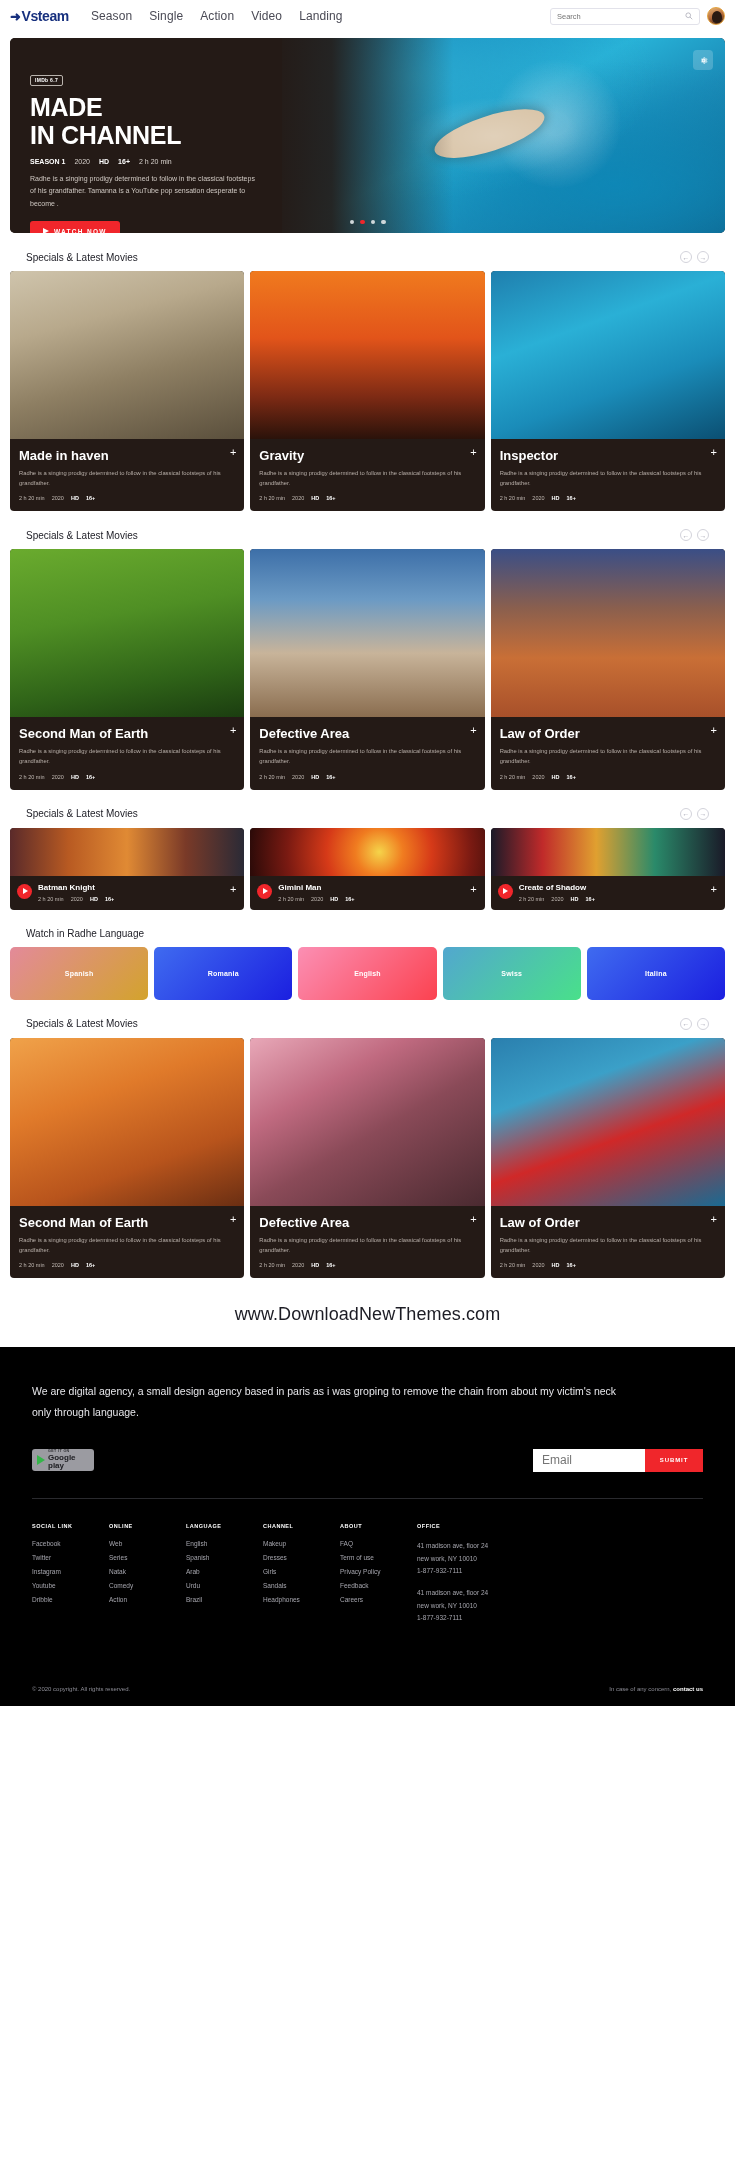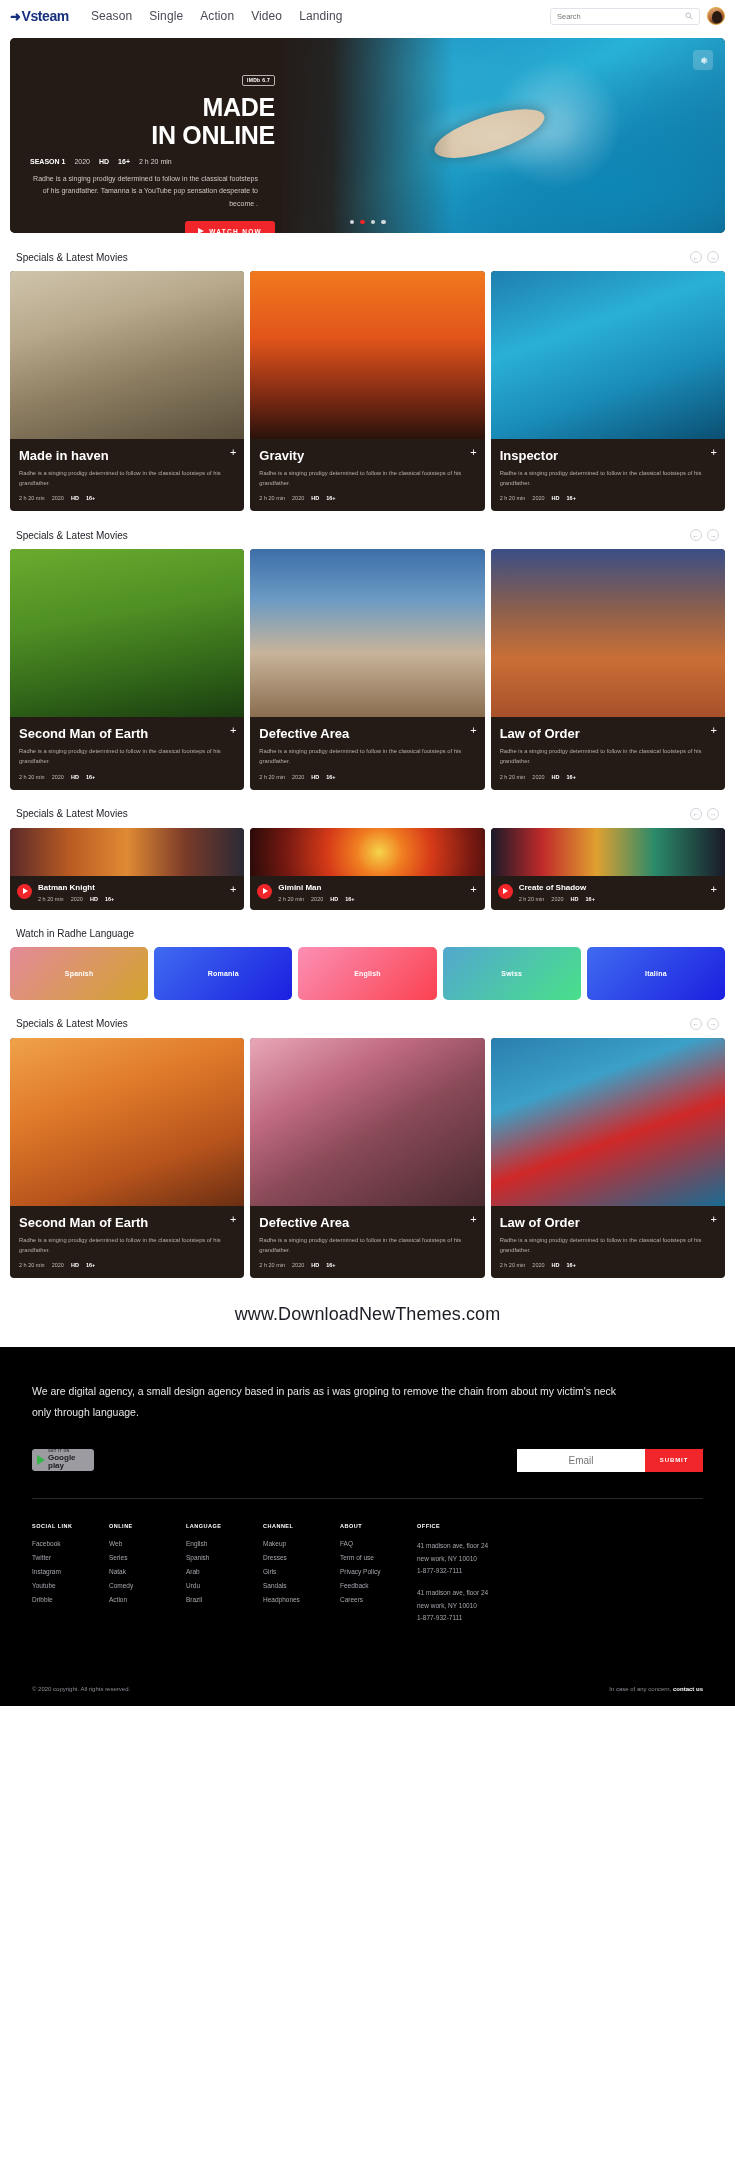--- a/index.html
+++ b/index.html
@@ -88,21 +88,21 @@
     box-shadow:0 0 10px 3px rgba(0,0,0,.25);
   }
   .hero-img:after{
     content:"";position:absolute;left:28%;top:30%;width:40%;height:40%;
     background:radial-gradient(ellipse,rgba(255,255,255,.22) 0%,rgba(255,255,255,0) 70%);
   }
   .hero-fade {
     position:absolute;left:0;top:0;width:100%;height:100%;
     background:linear-gradient(90deg,#241a16 0%,#241a16 36%,rgba(36,26,22,.92) 45%,rgba(36,26,22,0) 62%);
   }
-  .hero-body { position:absolute; left:20px; top:30px; width:245px; z-index:3;text-align:right; }
+  .hero-body { position:absolute; left:20px; top:30px; width:245px; z-index:3; }
   .imdb {
     display:inline-block;
     border:1px solid #b9b3ad;
     border-radius:2px;
     padding:1.5px 4px;
     font-size:5px; font-weight:bold; color:#fff;
     letter-spacing:.3px;
   }
   .hero-title {
     font-size:25px; font-weight:bold; color:#fff;
@@ -136,21 +136,21 @@
   .dots {
     position:absolute; left:0; right:0; bottom:9px; z-index:4;
     display:flex; justify-content:center; gap:6px;
   }
   .dot { width:4.5px;height:4.5px;border-radius:50%;background:#cfd7da;cursor:pointer; }
   .dot.on { background:#f0262b; }
 
   
   .section-head {
     display:flex; align-items:center;
-    padding:0 16px; margin-top:18px; margin-bottom:8px;
+    padding:0 26px; margin-top:18px; margin-bottom:8px;
   }
   .section-title { font-size:10px; font-weight:normal; color:#1c1c24; }
   .arrows { margin-left:auto; display:flex; gap:5px; }
   .arrow {
     width:12px;height:12px;border-radius:50%;
     border:1px solid #d3d3db;color:#a7a7b4;
     display:flex;align-items:center;justify-content:center;
     font-size:7px;cursor:pointer;background:#fff;
   }
 
@@ -219,24 +219,23 @@
   }
   .gplay .gtri {
     width:0;height:0;border-left:8px solid #35b54a;
     border-top:5px solid transparent;border-bottom:5px solid transparent;
   }
   .gplay-txt { line-height:1.05; }
   .gplay-txt .s { font-size:3.6px;color:#2c2c30;letter-spacing:.4px;display:block;font-weight:bold; }
   .gplay-txt .l { font-size:8px;color:#1c1c20;font-weight:bold;display:block; }
   .subscribe { margin-left:auto; display:flex; }
   .subscribe input {
-    width:128px;height:23px;border:0;outline:0;background:#fff;
-    font-size:10px;color:#b5b5bd;padding:0 9px;
+    width:112px;height:23px;border:0;outline:0;background:#fff;
+    font-size:12px;color:#b5b5bd;padding:0 9px;
     font-family:"Liberation Sans", sans-serif;
-    text-align:center;
   }
   .sub-btn {
     width:58px;height:23px;background:#f0262b;color:#fff;
     display:flex;align-items:center;justify-content:center;
     font-size:6px;font-weight:bold;letter-spacing:.9px;cursor:pointer;
   }
   .f-divider { height:1px; background:#2a2a2e; margin:26px 0 0 0; }
   .f-cols { display:flex; padding-top:24px; }
   .f-col { width:77px; }
   .f-col.office { width:auto; }
@@ -289,21 +288,21 @@
     <div class="gear">
       <svg width="11" height="11" viewBox="0 0 24 24" fill="#fff">
         <path d="M12 8a4 4 0 100 8 4 4 0 000-8zm0 6a2 2 0 110-4 2 2 0 010 4z"></path>
         <path d="M19.4 13l1.7 1.3-1.6 2.8-2-.8a7 7 0 01-1.8 1l-.3 2.1h-3.2l-.3-2.1a7 7 0 01-1.8-1l-2 .8L6.5 14.3 8.2 13a7 7 0 010-2L6.5 9.7l1.6-2.8 2 .8a7 7 0 011.8-1l.3-2.1h3.2l.3 2.1a7 7 0 011.8 1l2-.8 1.6 2.8L19.4 11a7 7 0 010 2z" opacity=".55"></path>
       </svg>
     </div>
     <div class="hero-body">
       <div class="imdb">IMDb 6.7</div>
       <div class="hero-title">
         <div>MADE</div>
-        <div>IN ONLINE</div>
+        <div>IN CHANNEL</div>
       </div>
       <div class="meta">
         <span class="b">SEASON 1</span>
         <span>2020</span>
         <span class="b">HD</span>
         <span class="b">16+</span>
         <span>2 h 20 min</span>
       </div>
       <div class="hero-desc">Radhe is a singing prodigy determined to follow in the classical footsteps of his grandfather. Tamanna is a YouTube pop sensation desperate to become .</div>
       <div class="watch-btn">

